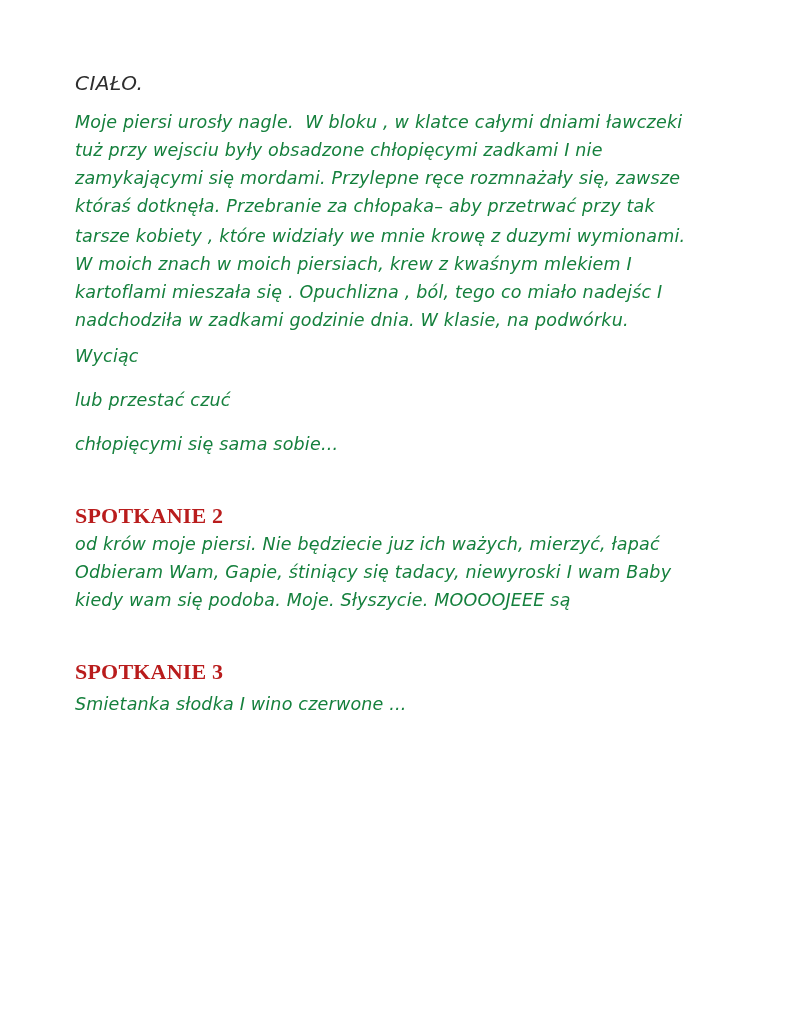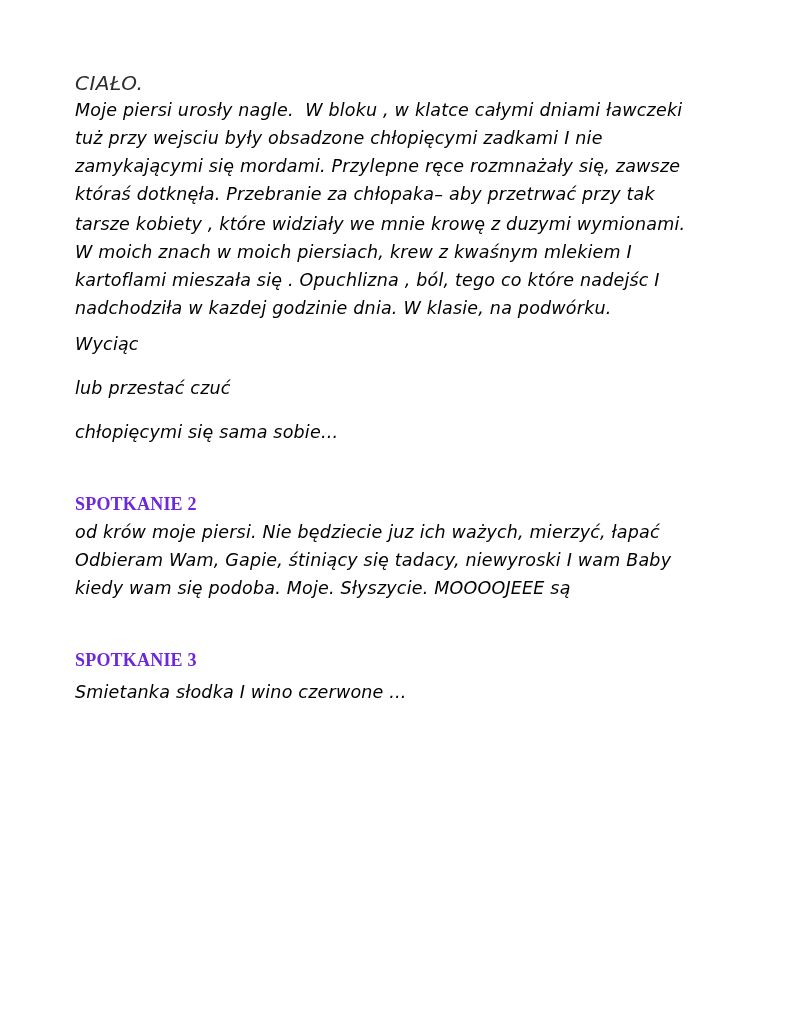--- a/index.html
+++ b/index.html
@@ -12,45 +12,45 @@
     overflow: hidden;
     box-sizing: border-box;
     padding: 70px 70px 0 75px;
   }
   
   .script {
     font-family: "DejaVu Sans", sans-serif;
     font-style: italic;
     font-size: 17.5px;
     line-height: 28px;
-    color: #000000;
+    color: #15803d;
     letter-spacing: 0.2px;
     white-space: pre;
   }
   
   .print-script {
     font-family: "DejaVu Sans", sans-serif;
     font-style: italic;
     font-size: 20px;
     line-height: 26px;
     color: #2e2e2e;
     letter-spacing: 0.5px;
     white-space: pre;
   }
   
   .serif-heading {
     font-family: "Liberation Serif", "DejaVu Serif", serif;
     font-weight: bold;
-    font-size: 18px;
+    font-size: 22px;
     line-height: 24px;
-    color: #6d28d9;
+    color: #b91c1c;
     letter-spacing: 0.2px;
     white-space: pre;
   }
-  .mt-title   { }
+  .mt-title   { margin-bottom: 12px; }
   .mt-para    { margin-top: 2px; }
   .mt-line    { margin-top: 16px; }
   .mt-section { margin-top: 46px; }
   .mt-sub     { margin-top: 6px; }
 </style>
 </head>
 <body>
 
 <div class="page">
 
@@ -59,22 +59,22 @@
   <div>
     <div class="script">Moje piersi urosły nagle.  W bloku , w klatce całymi dniami ławczeki</div>
     <div class="script">tuż przy wejsciu były obsadzone chłopięcymi zadkami I nie</div>
     <div class="script">zamykającymi się mordami. Przylepne ręce rozmnażały się, zawsze</div>
     <div class="script">któraś dotknęła. Przebranie za chłopaka– aby przetrwać przy tak</div>
   </div>
 
   <div class="mt-para">
     <div class="script">tarsze kobiety , które widziały we mnie krowę z duzymi wymionami.</div>
     <div class="script">W moich znach w moich piersiach, krew z kwaśnym mlekiem I</div>
-    <div class="script">kartoflami mieszała się . Opuchlizna , ból, tego co które nadejśc I</div>
-    <div class="script">nadchodziła w kazdej godzinie dnia. W klasie, na podwórku.</div>
+    <div class="script">kartoflami mieszała się . Opuchlizna , ból, tego co miało nadejśc I</div>
+    <div class="script">nadchodziła w zadkami godzinie dnia. W klasie, na podwórku.</div>
   </div>
 
   <div class="script mt-line" style="margin-top:8px">Wyciąc</div>
   <div class="script mt-line">lub przestać czuć</div>
   <div class="script mt-line">chłopięcymi się sama sobie...</div>
 
   <div class="serif-heading mt-section">SPOTKANIE 2</div>
 
   <div class="mt-para">
     <div class="script">od krów moje piersi. Nie będziecie juz ich ważych, mierzyć, łapać</div>

